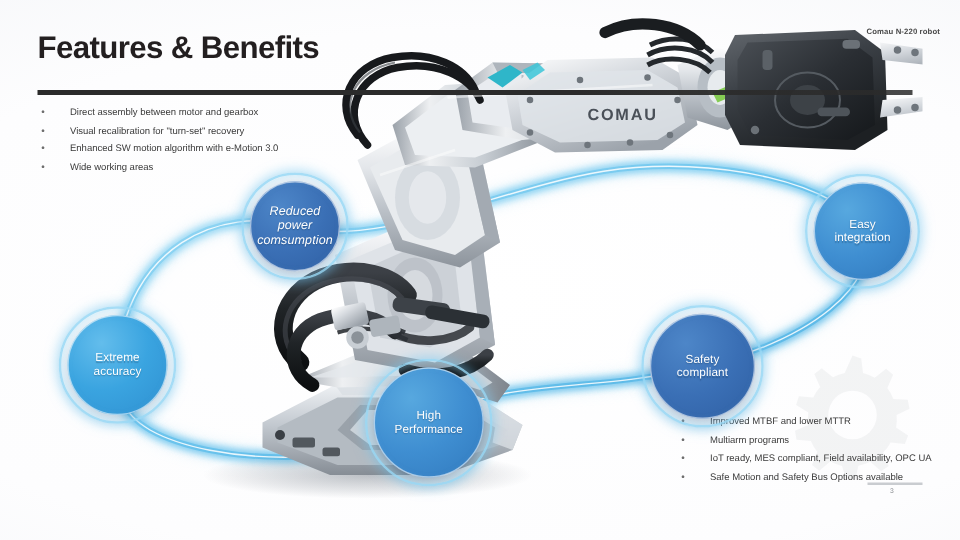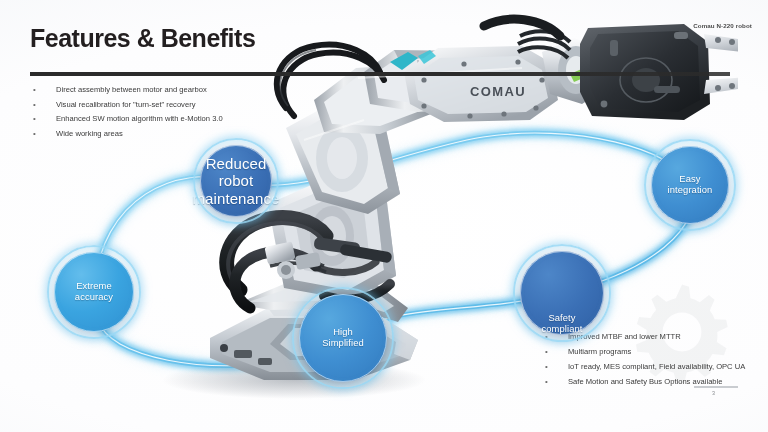--- a/index.html
+++ b/index.html
@@ -94,24 +94,24 @@
   .n-dark{
     background:radial-gradient(circle at 34% 28%, #4d86c8 0%, #3a6fb5 52%, #2f5fa3 100%);
     box-shadow:0 3px 10px rgba(25,70,120,.36);
   }
 
   
   #node-reduced{left:200px;top:145px;width:72px;height:72px;}
   #node-simplified{left:449px;top:103px;width:68px;height:68px;}
   #node-easy{left:651px;top:146px;width:78px;height:78px;}
   #node-extreme{left:54px;top:252px;width:80px;height:80px;}
-  #node-safety{left:520px;top:251px;width:84px;height:84px;align-items:flex-end;}
+  #node-safety{left:520px;top:251px;width:84px;height:84px;}
   #node-high{left:299px;top:294px;width:88px;height:88px;}
 
-  #node-reduced .lbl{font-size:15px;}
+  #node-reduced .lbl{font-size:10px;font-style:italic;}
   #node-simplified .lbl{font-size:8.4px;}
 
   
   #robot{position:absolute;left:118px;top:8px;width:620px;height:392px;}
 </style>
 </head>
 <body>
 
 <div id="slide">
 
@@ -386,22 +386,22 @@
     </div>
     <div class="bl">
       <span class="dot">•</span>
       <span class="txt">Safe Motion and Safety Bus Options available</span>
     </div>
   </div>
 
   <div class="node n-dark" id="node-reduced">
     <span class="lbl">
       <span>Reduced</span><br>
-      <span>robot</span><br>
-      <span>maintenance</span>
+      <span>power</span><br>
+      <span>comsumption</span>
     </span>
   </div>
 
 
   <div class="node n-light" id="node-extreme">
     <span class="lbl">
       <span>Extreme</span><br>
       <span>accuracy</span>
     </span>
   </div>
@@ -416,20 +416,20 @@
   <div class="node n-dark" id="node-safety">
     <span class="lbl">
       <span>Safety</span><br>
       <span>compliant</span>
     </span>
   </div>
 
   <div class="node n-mid" id="node-high">
     <span class="lbl">
       <span>High</span><br>
-      <span>Simplified</span>
+      <span>Performance</span>
     </span>
   </div>
 
   <div class="foot-rule"></div>
   <div class="page-no">3</div>
 
 </div>
 
 </body></html>

